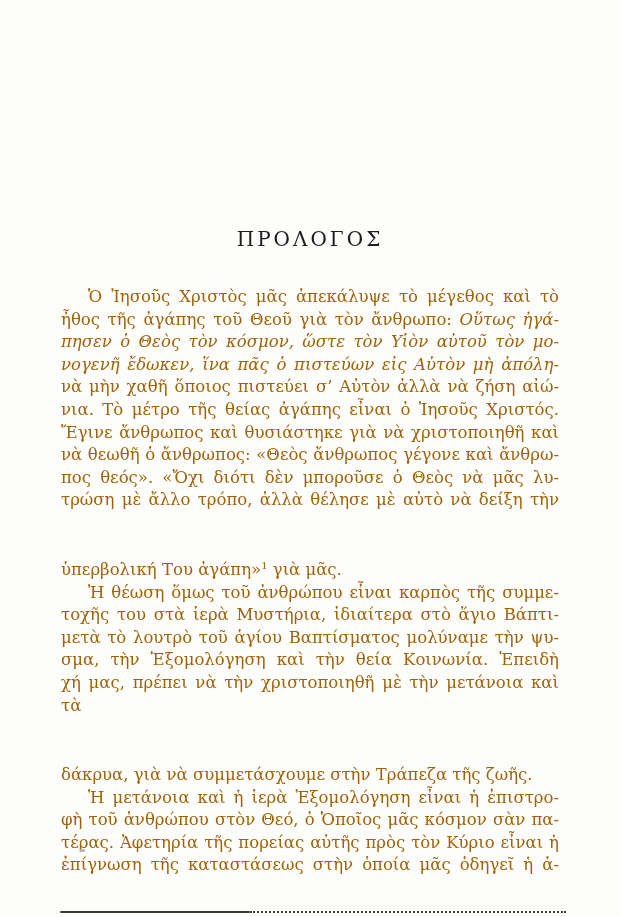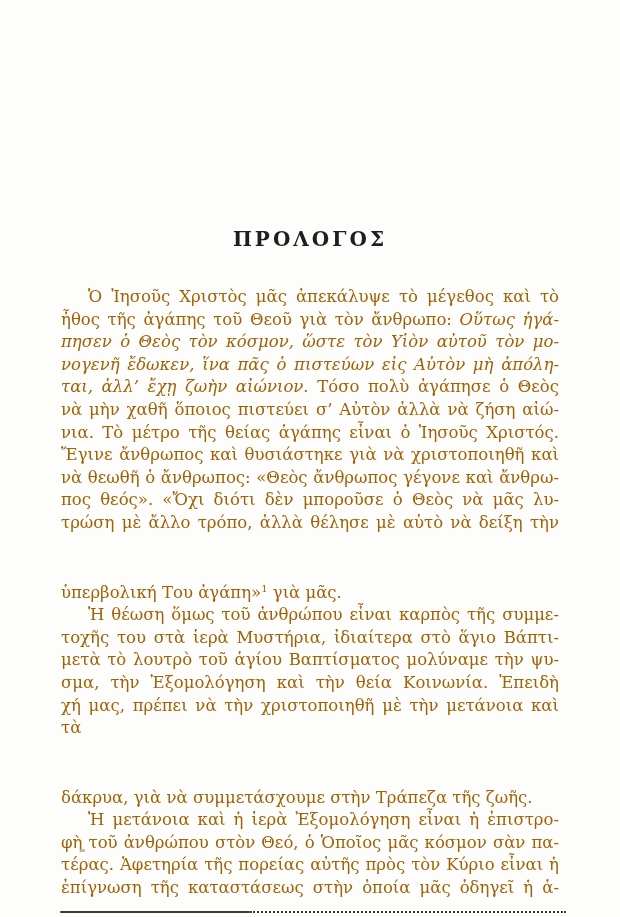--- a/index.html
+++ b/index.html
@@ -20,21 +20,21 @@
     inset: 0;
   }
   .heading {
     position: absolute;
     top: 227px;
     left: 0;
     width: 100%;
     text-align: center;
     font-size: 20px;
     letter-spacing: 3px;
-    font-weight: 700;
+    font-weight: 400;
     color: #1e1e1e;
   }
   .text-block {
     position: absolute;
     top: 286px;
     left: 61px;
     width: 498px;
     font-size: 16.5px;
     line-height: 22.6px;
     color: #a16207;
@@ -100,21 +100,20 @@
 <div class="page">
 
   <div class="heading">ΠΡΟΛΟΓΟΣ</div>
 
   <div class="text-block" id="text-block">
       <div class="paragraph">
         <div class="line indent"><span class="run">Ὁ Ἰησοῦς Χριστὸς μᾶς ἀπεκάλυψε τὸ μέγεθος καὶ τὸ</span></div>
         <div class="line"><span class="run">ἦθος τῆς ἀγάπης τοῦ Θεοῦ γιὰ τὸν ἄνθρωπο: </span><span class="run i">Οὕτως ἠγά-</span></div>
         <div class="line"><span class="run i">πησεν ὁ Θεὸς τὸν κόσμον, ὥστε τὸν Υἱὸν αὐτοῦ τὸν μο-</span></div>
         <div class="line"><span class="run i">νογενῆ ἔδωκεν, ἵνα πᾶς ὁ πιστεύων εἰς Αὐτὸν μὴ ἀπόλη-</span></div>
-        <div class="line"><span class="run i">ται, ἀλλ’ ἔχῃ ζωὴν αἰώνιον.</span><span class="run"> Τόσο πολὺ ἀγάπησε ὁ Θεὸς</span></div>
         <div class="line"><span class="run">νὰ μὴν χαθῆ ὅποιος πιστεύει σ’ Αὐτὸν ἀλλὰ νὰ ζήση αἰώ-</span></div>
         <div class="line"><span class="run">νια. Τὸ μέτρο τῆς θείας ἀγάπης εἶναι ὁ Ἰησοῦς Χριστός.</span></div>
         <div class="line"><span class="run">Ἔγινε ἄνθρωπος καὶ θυσιάστηκε γιὰ νὰ χριστοποιηθῆ καὶ</span></div>
         <div class="line"><span class="run">νὰ θεωθῆ ὁ ἄνθρωπος: «Θεὸς ἄνθρωπος γέγονε καὶ ἄνθρω-</span></div>
         <div class="line"><span class="run">πος θεός». «Ὄχι διότι δὲν μποροῦσε ὁ Θεὸς νὰ μᾶς λυ-</span></div>
         <div class="line"><span class="run">τρώση μὲ ἄλλο τρόπο, ἀλλὰ θέλησε μὲ αὐτὸ νὰ δείξη τὴν</span></div>
         <div class="line last"><span class="run">ὑπερβολική Του ἀγάπη»</span><sup class="fn">1</sup><span class="run"> γιὰ μᾶς.</span></div>
       </div>
       <div class="paragraph">
         <div class="line indent"><span class="run">Ἡ θέωση ὅμως τοῦ ἀνθρώπου εἶναι καρπὸς τῆς συμμε-</span></div>

